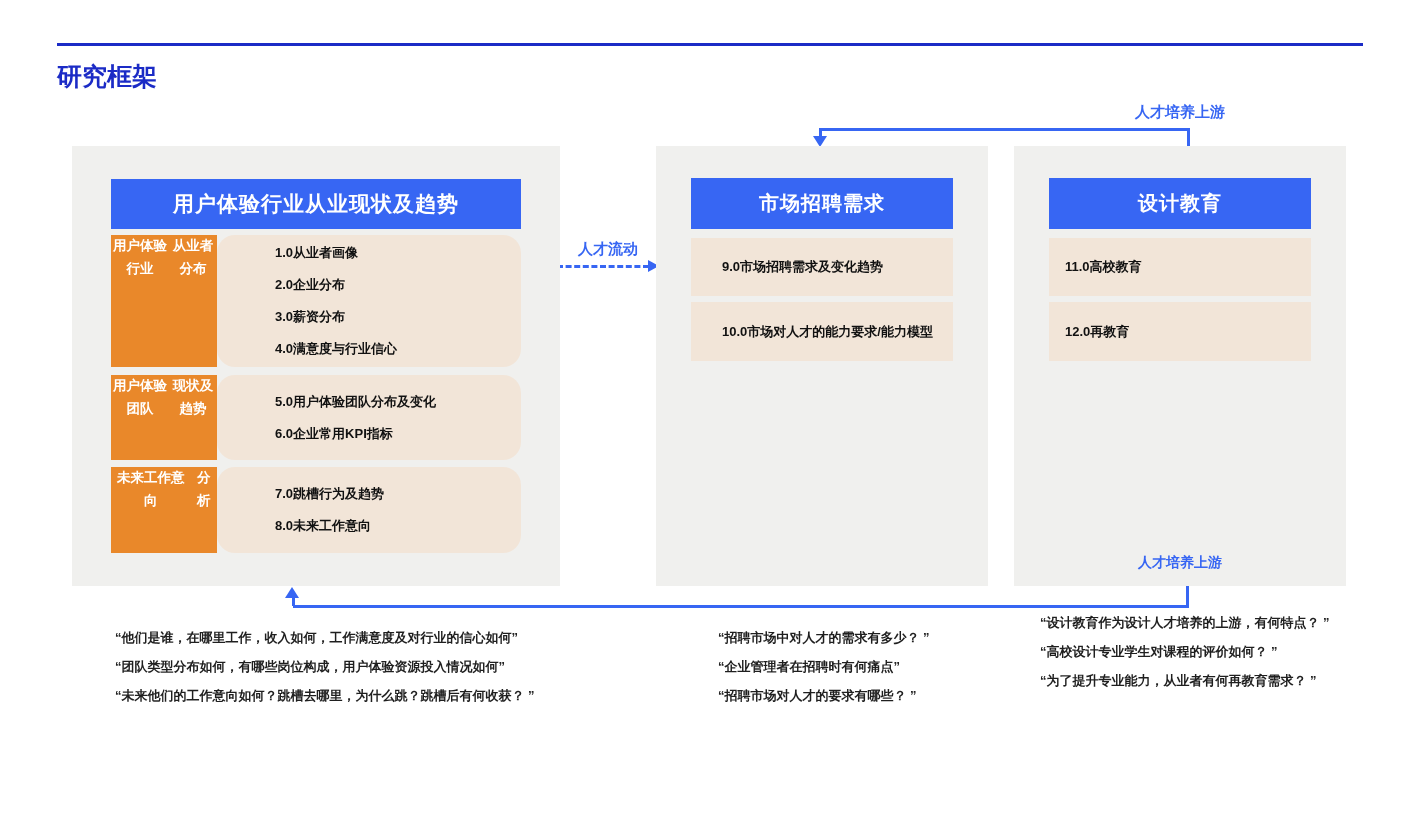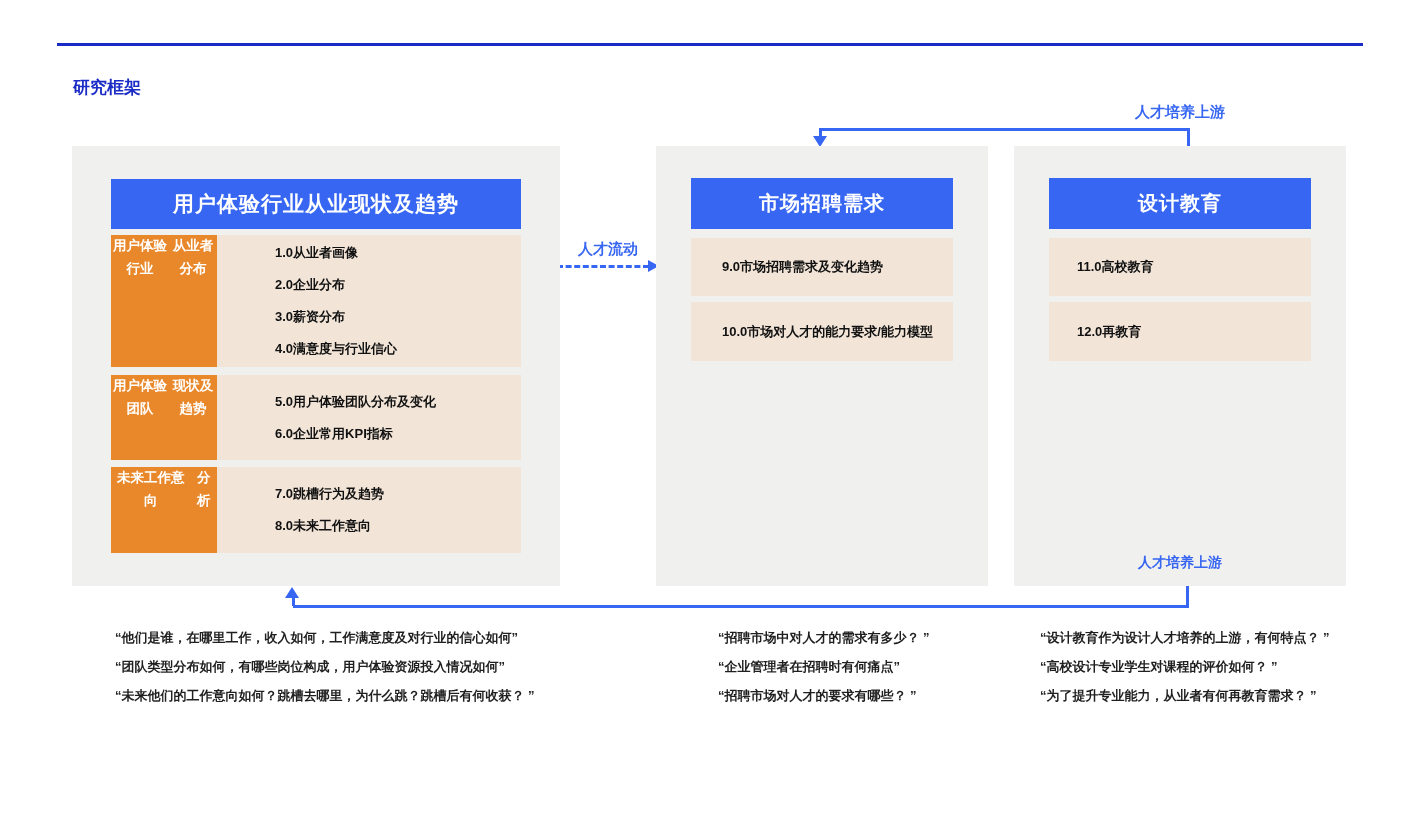--- a/index.html
+++ b/index.html
@@ -9,50 +9,50 @@
     --beige:#F2E5D8;
     --panel-gray:#F0F0EE;
     --text-dark:#1F1F1F;
   }
   *{box-sizing:border-box;}
   body{margin:0;background:#fff;}
   .page{position:relative;width:1421px;height:815px;background:#fff;
         font-family:"Liberation Sans",sans-serif;overflow:hidden;}
 
   .top-rule{position:absolute;left:57px;top:43px;width:1306px;height:3px;background:var(--dark-blue);}
-  .page-title{position:absolute;left:57px;top:60px;margin:16px;font-size:17px;font-weight:bold;color:var(--dark-blue);}
+  .page-title{position:absolute;left:57px;top:60px;margin:0;font-size:25px;font-weight:bold;color:var(--dark-blue);}
 
   
   .panel{position:absolute;top:146px;height:440px;background:var(--panel-gray);}
   .panel.left{left:72px;width:488px;}
   .panel.mid{left:656px;width:332px;}
   .panel.rightp{left:1014px;width:332px;}
 
   .hdr{position:absolute;background:var(--accent-blue);color:#ffffff;font-weight:bold;
        display:flex;align-items:center;justify-content:center;letter-spacing:1px;}
   .panel.left .hdr{left:39px;top:33px;width:410px;height:50px;font-size:21px;}
   .panel.mid .hdr,.panel.rightp .hdr{left:35px;top:32px;width:262px;height:51px;font-size:20px;text-align:right;}
 
   .lrow{position:absolute;left:39px;width:410px;display:flex;}
   .lrow.r1{top:89px;height:132px;}
   .lrow.r2{top:229px;height:85px;}
   .lrow.r3{top:321px;height:86px;}
   .olabel{width:106px;background:var(--orange);color:#fff;font-size:13.5px;font-weight:bold;
           display:flex;flex-direction:row;align-items:flex-start;justify-content:center;
           line-height:1.7;text-align:center;}
   .items{flex:1;background:var(--beige);display:flex;flex-direction:column;justify-content:center;
-         padding-left:58px;gap:14px;}
+         padding-left:58px;gap:14px;border-radius:18px;}
   .item{font-size:13px;font-weight:bold;color:#111;}
 
   .mitem{position:absolute;left:35px;width:262px;background:var(--beige);display:flex;
          align-items:center;font-size:13px;font-weight:bold;color:#111;}
   .mitem.row1{top:92px;height:58px;}
   .mitem.row2{top:156px;height:59px;}
   .panel.mid .mitem{padding-left:31px;}
-  .panel.rightp .mitem{padding-left:28px;}
+  .panel.rightp .mitem{padding-left:16px;}
 
   
   .lbl{position:absolute;color:var(--accent-blue);font-weight:bold;font-size:15px;white-space:nowrap;}
   .lbl-top{left:1135px;top:103px;}
   .lbl-flow{left:578px;top:240px;}
   .lbl-bottom{position:absolute;left:0;top:408px;width:100%;text-align:center;
               color:var(--accent-blue);font-weight:bold;font-size:14px;}
 
   
   .conn{position:absolute;background:var(--accent-blue);}
@@ -73,21 +73,21 @@
   .bot-v-left{left:292px;top:597px;width:3px;height:9px;}
   .arrow-up{position:absolute;left:285px;top:587px;width:0;height:0;
             border-left:7px solid transparent;border-right:7px solid transparent;
             border-bottom:11px solid var(--accent-blue);}
 
   
   .quotes{position:absolute;display:flex;flex-direction:column;gap:11px;
           font-size:13px;font-weight:bold;color:var(--text-dark);white-space:nowrap;}
   .q-left{left:115px;top:629px;}
   .q-mid{left:718px;top:629px;}
-  .q-right{left:1040px;top:629px;}
+  .q-right{left:1040px;top:614px;}
 </style>
 </head>
 <body>
 
 <div class="page">
 
   <div class="top-rule"></div>
   <h1 class="page-title">研究框架</h1>
 
   <div class="lbl lbl-top">人才培养上游</div>

